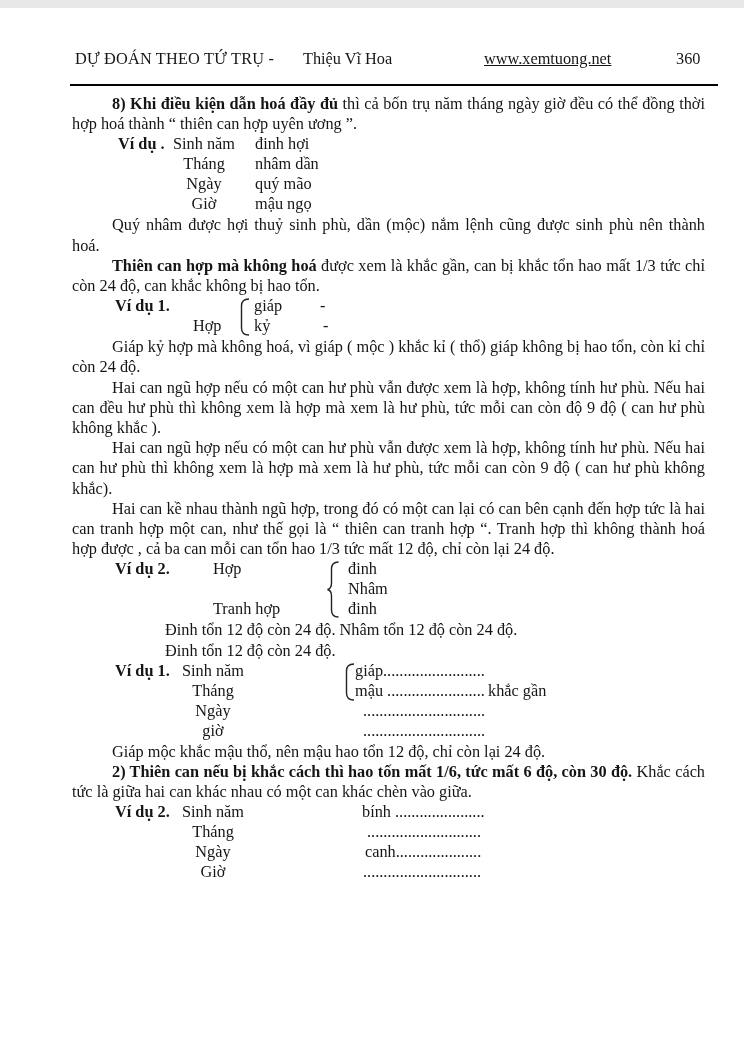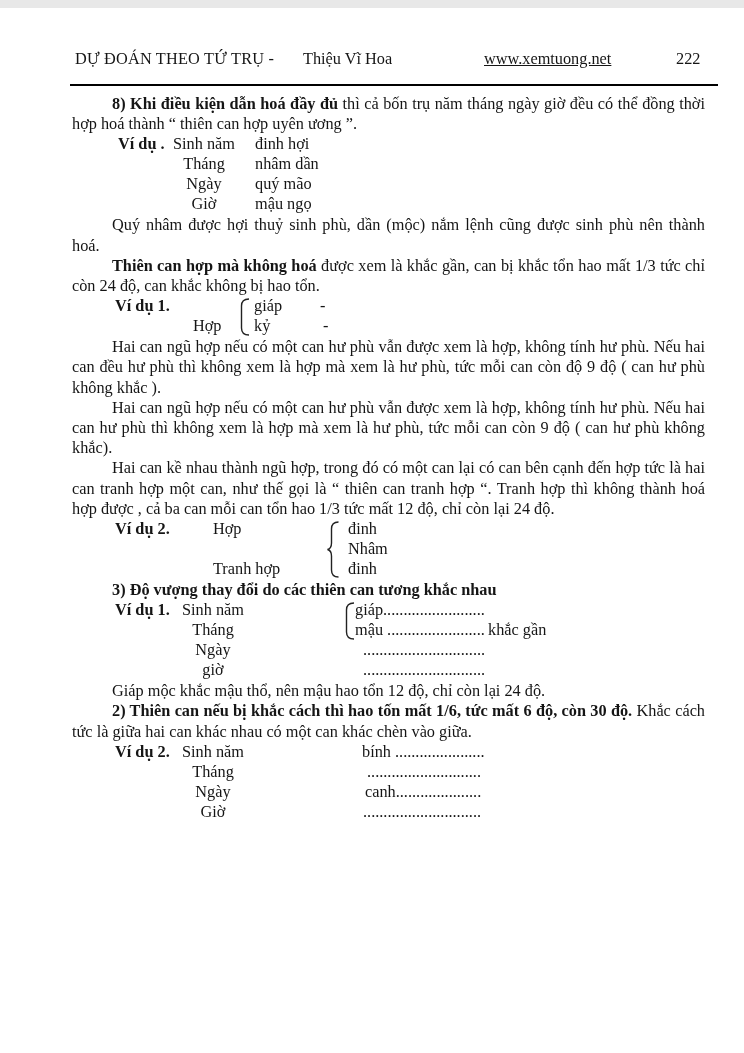--- a/index.html
+++ b/index.html
@@ -30,21 +30,21 @@
   svg.glyph{overflow:visible;}
 </style>
 </head>
 <body>
 
 <div class="page">
 
   <span class="abs hdr-title">DỰ ĐOÁN THEO TỨ TRỤ -</span>
   <span class="abs hdr-author">Thiệu Vĩ  Hoa</span>
   <span class="abs hdr-site">www.xemtuong.net</span>
-  <span class="abs hdr-page">222</span>
+  <span class="abs hdr-page">360</span>
   <div class="abs hdr-rule"></div>
 
   <div class="body">
 
 
     <p class="par"><span class="b">8) Khi điều kiện dẫn hoá đầy đủ</span><span>  thì cả bốn trụ năm tháng ngày giờ đều có thể đồng thời hợp hoá thành “ thiên can hợp uyên ương ”.</span></p>
 
     <div class="ex" style="height:81px;">
       <span class="ar b" style="left:46px;top:0;">Ví dụ .</span>
       <span class="ar ctr" style="left:88px;top:0;width:88px;">Sinh năm</span>
@@ -66,38 +66,40 @@
       <span class="ar" style="left:121px;top:20px;">Hợp</span>
       <svg class="ar glyph" style="left:166px;top:2px;" width="12" height="38" viewBox="0 0 12 38">
         <path d="M11,1 Q3.5,1 3.5,8 L3.5,30 Q3.5,37 11,37" fill="none" stroke="#222" stroke-width="1.4"></path>
       </svg>
       <span class="ar" style="left:182px;top:0;">giáp</span>
       <span class="ar" style="left:248px;top:0;">-</span>
       <span class="ar" style="left:182px;top:20px;">kỷ</span>
       <span class="ar" style="left:251px;top:20px;">-</span>
     </div>
 
+    <p class="par">Giáp kỷ hợp mà không hoá, vì giáp ( mộc ) khắc kỉ ( thổ) giáp không bị hao tổn, còn kỉ chỉ còn 24 độ.</p>
     <p class="par">Hai can ngũ hợp nếu có một can hư phù vẫn được xem là hợp, không tính hư phù. Nếu hai can đều hư phù thì không xem là hợp mà xem là hư phù, tức mỗi can còn độ 9 độ ( can hư phù không khắc ).</p>
     <p class="par">Hai can ngũ hợp nếu có một can hư phù vẫn được xem là hợp, không tính hư phù. Nếu hai can hư phù thì không xem là hợp mà xem là hư phù, tức mỗi can còn 9 độ ( can hư phù không khắc).</p>
     <p class="par">Hai can kề nhau thành ngũ hợp, trong đó có một can lại có can bên cạnh đến hợp tức là hai can tranh hợp một can, như thế gọi là “ thiên can tranh hợp “. Tranh hợp thì không thành hoá hợp được , cả ba can mỗi can tổn hao 1/3 tức mất 12 độ, chỉ còn lại 24 độ.</p>
 
     <div class="ex" style="height:61px;">
       <span class="ar b" style="left:43px;top:0;">Ví dụ 2.</span>
       <span class="ar" style="left:141px;top:0;">Hợp</span>
       <span class="ar" style="left:141px;top:40px;">Tranh hợp</span>
       <svg class="ar glyph" style="left:254px;top:2px;" width="14" height="57" viewBox="0 0 14 57">
         <path d="M12.5,1 Q5.5,1 5.5,8 L5.5,22 Q5.5,27.5 1.5,28.5 Q5.5,29.5 5.5,35 L5.5,49 Q5.5,56 12.5,56" fill="none" stroke="#222" stroke-width="1.4"></path>
       </svg>
       <span class="ar" style="left:276px;top:0;">đinh</span>
       <span class="ar" style="left:276px;top:20px;">Nhâm</span>
       <span class="ar" style="left:276px;top:40px;">đinh</span>
     </div>
 
+    <p class="degline">Đinh tổn 12 độ còn 24 độ. Nhâm tổn 12 độ còn 24 độ.</p>
+    <p class="degline">Đinh tổn 12 độ còn 24 độ.</p>
 
-    <p class="par b">3) Độ vượng thay đổi do các thiên can tương khắc nhau</p>
 
     <div class="ex" style="height:81px;">
       <span class="ar b" style="left:43px;top:0;">Ví dụ 1.</span>
       <span class="ar ctr" style="left:97px;top:0;width:88px;">Sinh năm</span>
       <span class="ar ctr" style="left:97px;top:20px;width:88px;">Tháng</span>
       <span class="ar ctr" style="left:97px;top:40px;width:88px;">Ngày</span>
       <span class="ar ctr" style="left:97px;top:60px;width:88px;">giờ</span>
       <svg class="ar glyph" style="left:271px;top:2px;" width="12" height="38" viewBox="0 0 12 38">
         <path d="M11,1 Q3.5,1 3.5,8 L3.5,30 Q3.5,37 11,37" fill="none" stroke="#222" stroke-width="1.4"></path>
       </svg>

